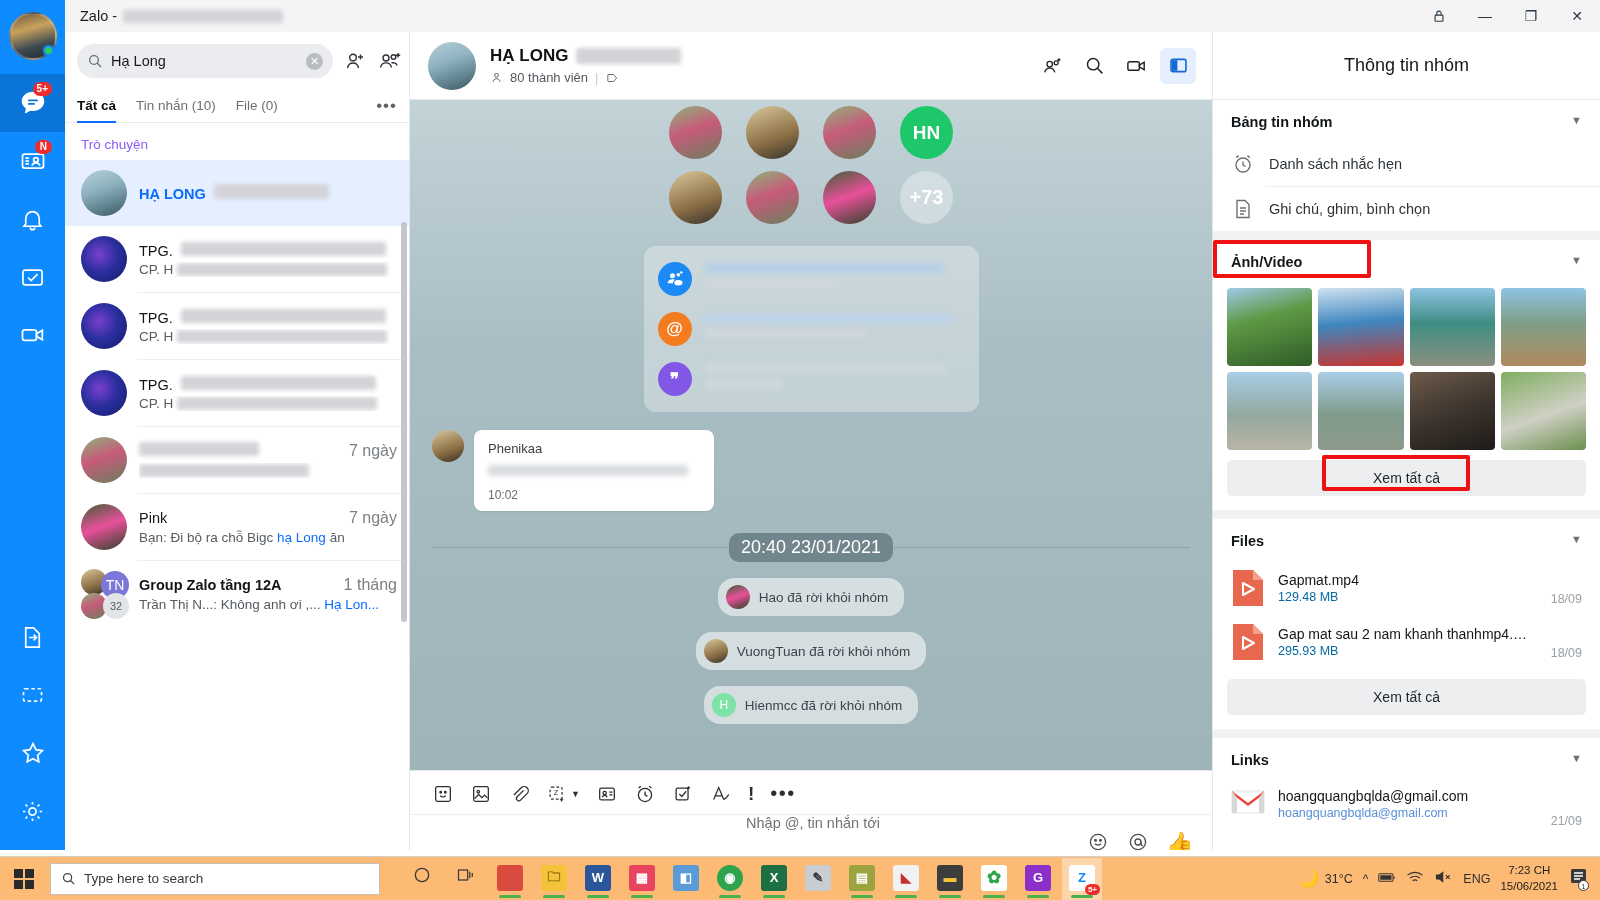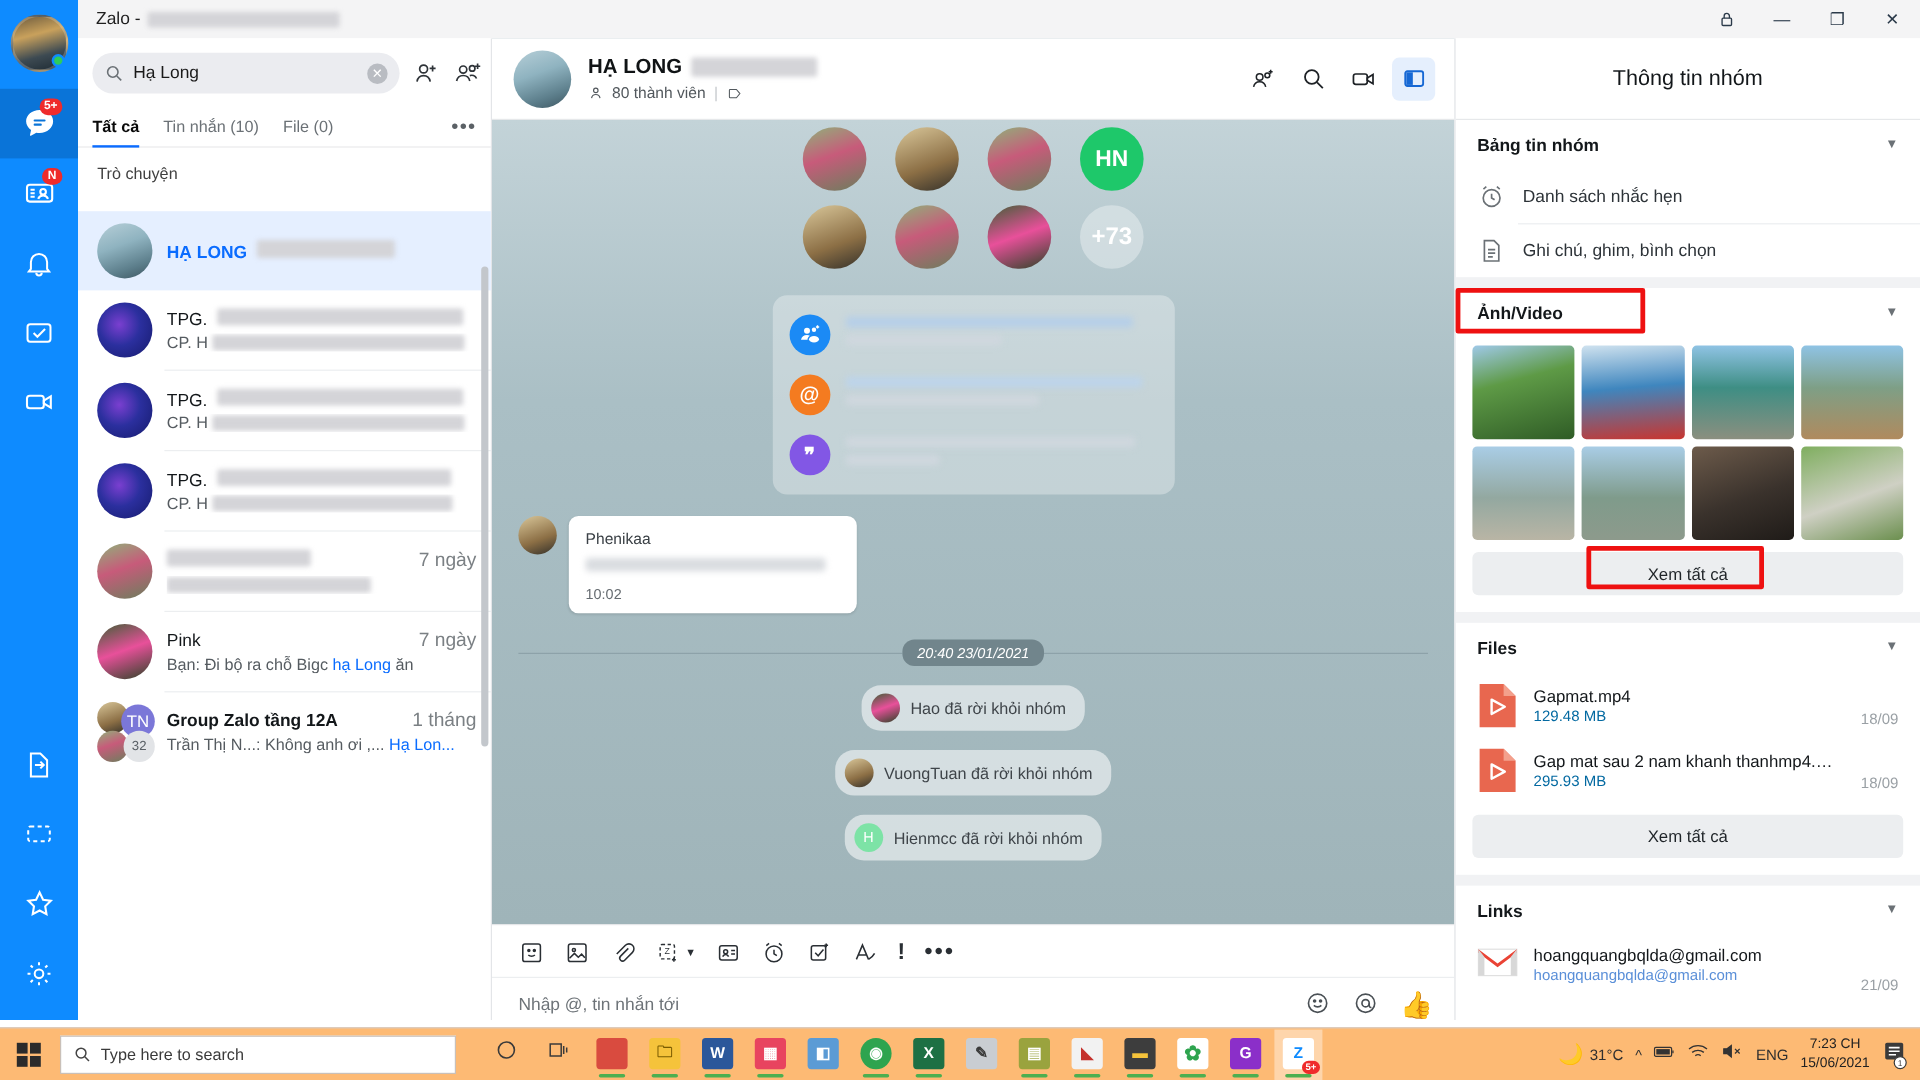--- a/index.html
+++ b/index.html
@@ -83,21 +83,21 @@
   .clear-x { width: 17px; height: 17px; border-radius: 50%; background: #b9bcc2; color: #fff;
     font-size: 11px; display: flex; align-items: center; justify-content: center; }
   .hdr-ico { color: #32363b; display: flex; align-items: center; justify-content: center; }
 
   .tabs { display: flex; align-items: center; padding: 4px 12px 0 12px; gap: 20px; border-bottom: 1px solid #e9eaec; }
   .tab { font-size: 13.5px; color: #6b7176; padding: 8px 0 9px 0; position: relative; }
   .tab.active { color: #0a0a0a; font-weight: bold; }
   .tab.active::after { content: ""; position: absolute; left: 0; right: 0; bottom: -1px; height: 2.5px; background: #0a6cff; }
   .tabs .more { margin-left: auto; color: #5b6166; font-size: 17px; letter-spacing: 1px; }
 
-  .sect-label { font-size: 13.5px; color: #404040; padding: 14px 14px 24px 16px; }
+  .sect-label { font-size: 13.5px; color: #8b5cf6; padding: 14px 14px 8px 16px; }
   .conv { display: flex; align-items: center; gap: 12px; padding: 10px 12px 10px 16px; position: relative; }
   .conv.selected { background: #e5efff; }
   .conv .av { width: 46px; height: 46px; border-radius: 50%; flex: 0 0 46px; }
   .conv .body { flex: 1; min-width: 0; }
   .conv .l1 { display: flex; align-items: baseline; gap: 8px; }
   .conv .nm { font-size: 14.5px; color: #13171a; white-space: nowrap; }
   .conv.selected .nm { color: #0a6cff; font-weight: bold; }
   .conv .tm { margin-left: auto; font-size: 16px; color: #7b8084; white-space: nowrap; }
   .conv .l2 { font-size: 13.5px; color: #555b60; margin-top: 3px; white-space: nowrap; overflow: hidden; }
   .conv .l2 .hl { color: #0a6cff; }
@@ -151,34 +151,34 @@
   .msg-row .av { width: 32px; height: 32px; border-radius: 50%; flex: 0 0 32px; }
   .bubble { background: #fff; border-radius: 8px; padding: 11px 14px 9px 14px; min-width: 240px;
     box-shadow: 0 1px 2px #0000001a; }
   .bubble .sender { font-size: 13px; color: #3b4146; }
   .bubble .redline { height: 11px; border-radius: 3px; background: #d9dce0; margin: 9px 0 12px 0;
     filter: blur(2.6px); width: 200px; }
   .bubble .time { font-size: 12px; color: #666c71; }
 
   .day-sep { display: flex; align-items: center; gap: 0; margin: 22px 0 0 0; padding: 0 22px; }
   .day-sep .line { flex: 1; height: 1px; background: #8da2a9; }
-  .day-sep .pill { background: #71858c; color: #fff; font-size: 12px; border-radius: 10px;
-    padding: 4px 12px; font-style: italic; }
+  .day-sep .pill { background: #71858c; color: #fff; font-size: 18px; border-radius: 10px;
+    padding: 4px 12px; }
   .sys-msg { display: flex; justify-content: center; margin-top: 16px; }
   .sys-pill { background: #ffffff8c; border-radius: 16px; padding: 7px 16px 7px 8px;
     display: flex; align-items: center; gap: 9px; font-size: 13.5px; color: #3e4449; }
   .sys-pill .av { width: 24px; height: 24px; border-radius: 50%; flex: 0 0 24px; }
   .sys-pill .av.letter { background: #7de3a6; color: #fff; display: flex; align-items: center;
     justify-content: center; font-size: 12px; }
 
   .composer { height: 80px; background: #fff; border-top: 1px solid #e4e6e8; }
   .comp-tools { display: flex; align-items: center; gap: 16px; padding: 8px 0 6px 22px;
     border-bottom: 1px solid #eceef0; height: 44px; }
   .ct { color: #2a2f34; display: flex; align-items: center; }
-  .comp-input { display: flex; align-items: center; height: 46px; padding: 0 18px 0 22px; }
+  .comp-input { display: flex; align-items: center; height: 46px; padding: 0 18px 0 22px; flex-direction: column; }
   .comp-input .ph { font-size: 14.5px; color: #6d7378; }
   .comp-right { margin-left: auto; display: flex; align-items: center; gap: 18px; }
 
   
   .info-col { position: absolute; left: 1212px; top: 32px; width: 388px; height: 818px;
     background: #fff; border-left: 1px solid #e3e5e8; overflow: hidden; }
   .info-head { height: 68px; display: flex; align-items: center; justify-content: center;
     border-bottom: 1px solid #e6e8ea; font-size: 18px; color: #13171a; }
   .sec { border-bottom: 9px solid #f1f2f4; }
   .sec-head { display: flex; align-items: flex-start; padding: 14px 18px 12px 18px; }

